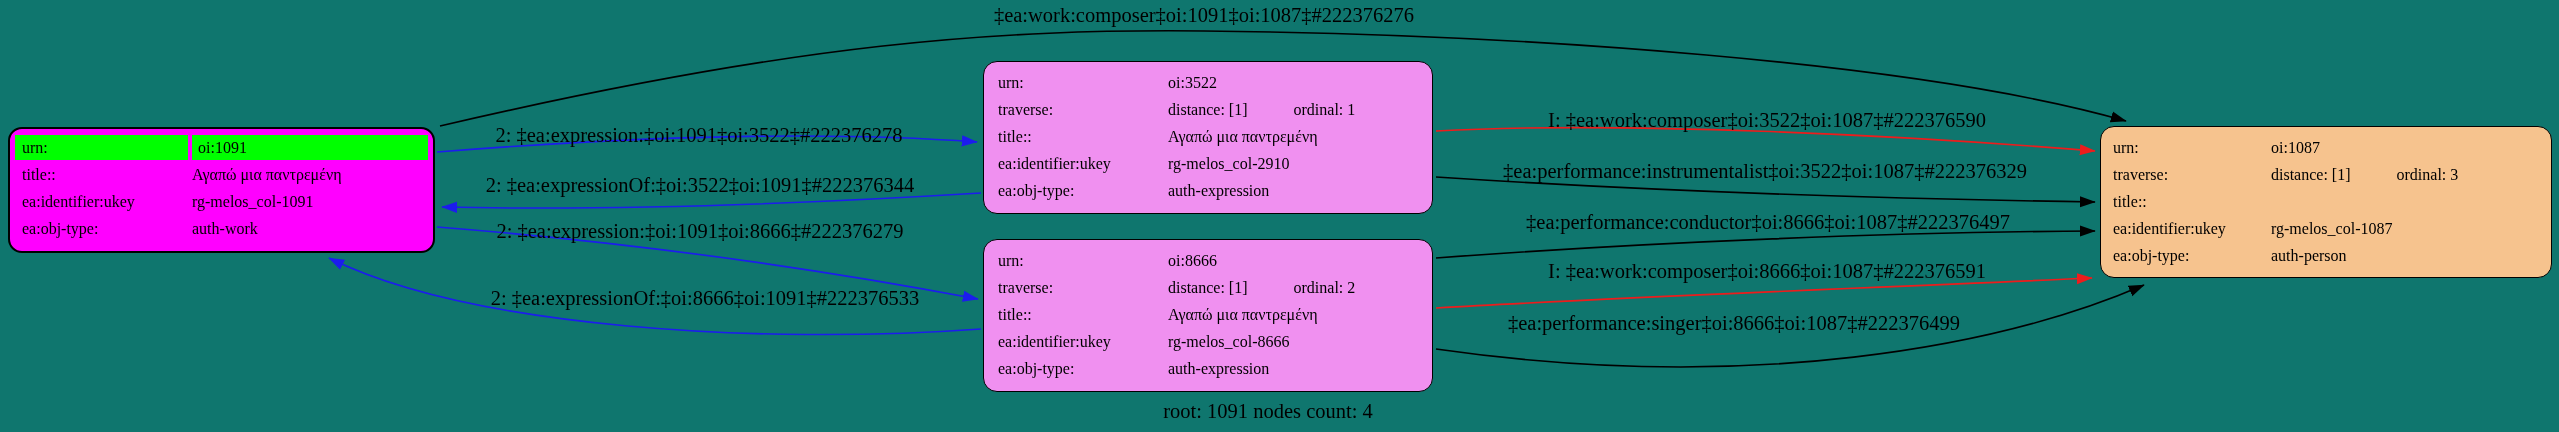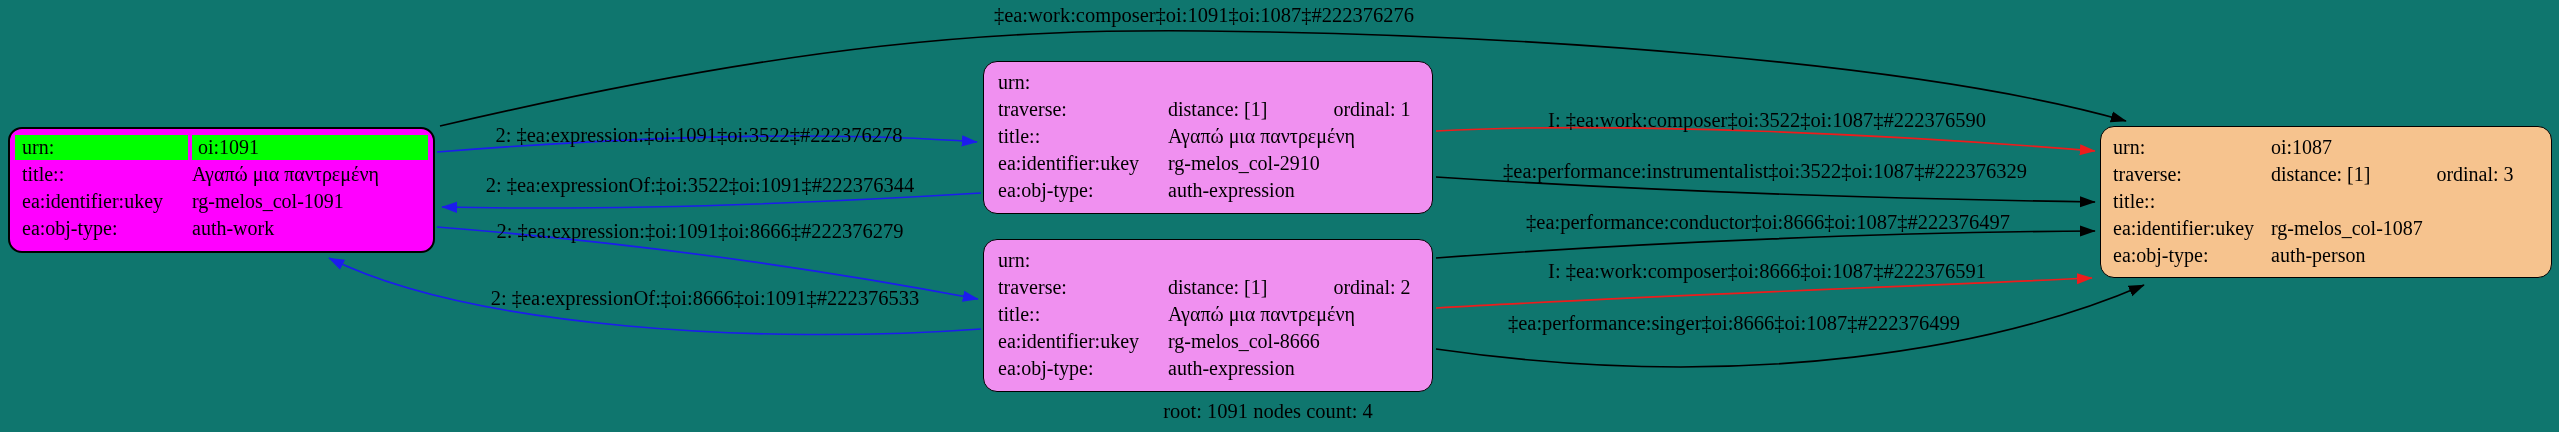--- a/index.html
+++ b/index.html
@@ -1,25 +1,25 @@
 <!DOCTYPE html>
 <html><head>
 <meta charset="utf-8">
 <style>
   html,body{margin:0;padding:0;background:#ffffff;}
   #canvas{position:relative;width:2559px;height:432px;background:#0f766e;overflow:hidden;
           font-family:"Liberation Serif","DejaVu Serif",serif;color:#000;}
   #edges{position:absolute;left:0;top:0;z-index:0;}
   #edges text{font-family:"Liberation Serif","DejaVu Serif",serif;font-size:20.5px;fill:#000;text-anchor:middle;}
   .node{position:absolute;z-index:1;box-sizing:border-box;border:1.5px solid #000;border-radius:14px;
-        font-size:20px;line-height:27px;}
+        font-size:16px;line-height:27px;}
   .node .row{display:flex;height:27px;align-items:center;padding:0 12px;white-space:nowrap;}
   .node .k{flex:none;width:170px;}
   .node .v{flex:1;display:flex;}
-  .trav .v{gap:66px;text-align:right;}
+  .trav .v{gap:46px;text-align:right;}
   
   #n1091{left:8px;top:127px;width:427px;height:126px;background:#FF00FF;border-width:2.2px;padding-top:5px;}
   #n1091 .row{padding:0 12px;}
   #n1091 .row.hl{padding:0;margin:1px 5px 1px 5px;height:25px;}
   #n1091 .row.hl .k{background:#00FF00;width:166px;padding-left:7px;margin-right:4px;height:25px;line-height:25px;}
   #n1091 .row.hl .v{background:#00FF00;padding-left:6px;height:25px;line-height:25px;}
   
   #n3522,#n8666{left:983px;width:450px;height:153px;background:#F090F0;padding-top:7px;}
   #n3522{top:61px;} #n8666{top:239px;}
   #n3522 .row,#n8666 .row{padding:0 14px;}
@@ -85,20 +85,21 @@
     </div>
     <div class="row">
       <span class="k">ea:obj-type:</span>
       <span class="v">auth-work</span>
     </div>
   </div>
 
   <div class="node" id="n3522">
     <div class="row">
       <span class="k">urn:</span>
+      <span class="v">oi:3522</span>
     </div>
     <div class="row trav">
       <span class="k">traverse:</span>
       <span class="v">
         <span>distance: [1]</span>
         <span>ordinal: 1</span>
       </span>
     </div>
     <div class="row">
       <span class="k">title::</span>
@@ -110,20 +111,21 @@
     </div>
     <div class="row">
       <span class="k">ea:obj-type:</span>
       <span class="v">auth-expression</span>
     </div>
   </div>
 
   <div class="node" id="n8666">
     <div class="row">
       <span class="k">urn:</span>
+      <span class="v">oi:8666</span>
     </div>
     <div class="row trav">
       <span class="k">traverse:</span>
       <span class="v">
         <span>distance: [1]</span>
         <span>ordinal: 2</span>
       </span>
     </div>
     <div class="row">
       <span class="k">title::</span>

